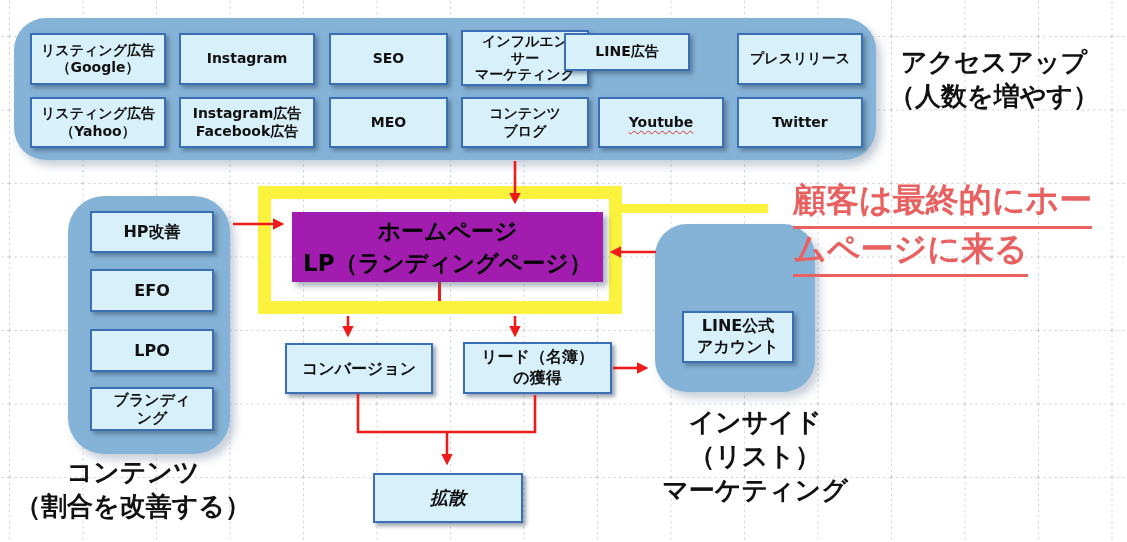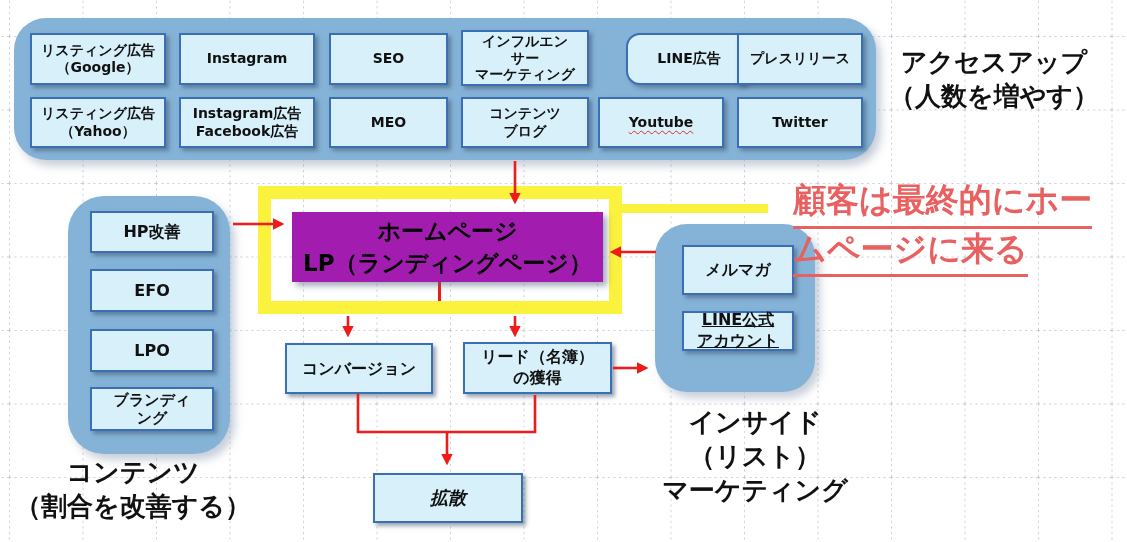--- a/index.html
+++ b/index.html
@@ -54,21 +54,21 @@
 
   <div class="group" style="left:14px;top:18px;width:862px;height:142px;"></div>
 
   <div class="box f14" style="left:30px;top:33px;width:136px;height:52px;">リスティング広告
 （Google）</div>
   <div class="box f14" style="left:179px;top:33px;width:136px;height:52px;">Instagram</div>
   <div class="box f14" style="left:329px;top:33px;width:119px;height:52px;">SEO</div>
   <div class="box f14" style="left:461px;top:30px;width:128px;height:56px;line-height:1.2;">インフルエン
 サー
 マーケティング</div>
-  <div class="box f14" style="left:626px;top:33px;width:126px;height:52px;border-radius:14px;">LINE広告</div>
+  <div class="box f14" style="left:564px;top:33px;width:126px;height:38px;">LINE広告</div>
   <div class="box f14" style="left:737px;top:33px;width:126px;height:52px;">プレスリリース</div>
 
   <div class="box f14" style="left:30px;top:97px;width:136px;height:51px;">リスティング広告
 （Yahoo）</div>
   <div class="box f14" style="left:179px;top:97px;width:136px;height:51px;">Instagram広告
 Facebook広告</div>
   <div class="box f14" style="left:329px;top:97px;width:119px;height:51px;">MEO</div>
   <div class="box f14" style="left:461px;top:97px;width:128px;height:51px;">コンテンツ
 ブログ</div>
   <div class="box f14 wavy" style="left:598px;top:97px;width:126px;height:51px;">Youtube</div>
@@ -88,22 +88,21 @@
   <div class="group" style="left:68px;top:196px;width:162px;height:258px;border-radius:36px;"></div>
   <div class="box f16" style="left:90px;top:211px;width:124px;height:42px;">HP改善</div>
   <div class="box f16" style="left:90px;top:269px;width:124px;height:43px;">EFO</div>
   <div class="box f16" style="left:90px;top:329px;width:124px;height:43px;">LPO</div>
   <div class="box f15" style="left:90px;top:387px;width:124px;height:44px;line-height:1.2;">ブランディ
 ング</div>
   <div class="caption" style="left:2px;top:456px;width:262px;">コンテンツ
 （割合を改善する）</div>
 
   <div class="group" style="left:655px;top:224px;width:160px;height:168px;"></div>
-  <div class="box f16" style="left:682px;top:245px;width:112px;height:50px;">メルマガ</div>
-  <div class="box f16" style="left:682px;top:311px;width:112px;height:40px;line-height:1.3;text-decoration:underline;">LINE公式
+  <div class="box f16" style="left:682px;top:311px;width:112px;height:52px;line-height:1.3;">LINE公式
 アカウント</div>
   <div class="caption" style="left:640px;top:406px;width:230px;">インサイド
 （リスト）
 マーケティング</div>
 
   <div class="box f16" style="left:285px;top:343px;width:148px;height:51px;">コンバージョン</div>
   <div class="box f16" style="left:463px;top:342px;width:149px;height:52px;line-height:1.3;">リード（名簿）
 の獲得</div>
   <div class="box f18" style="left:373px;top:473px;width:150px;height:50px;font-style:italic;">拡散</div>
 

